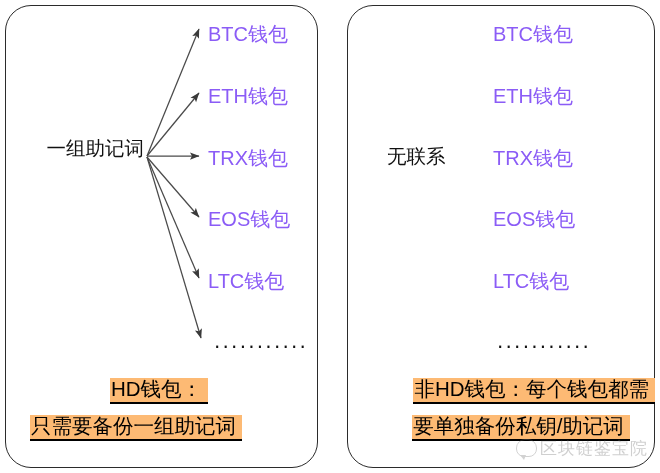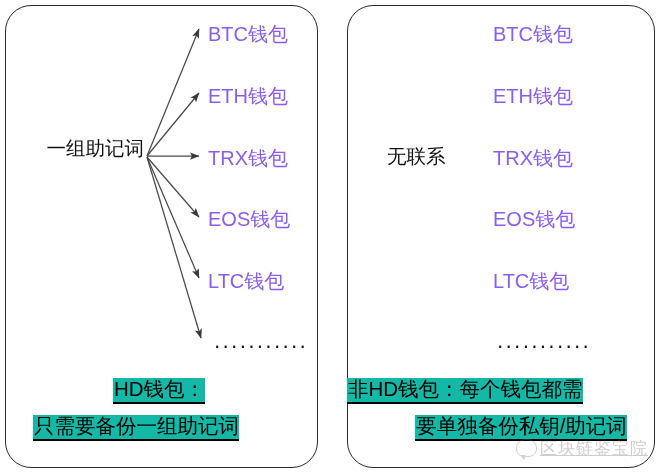--- a/index.html
+++ b/index.html
@@ -69,45 +69,44 @@
   }
 
   .caption{
     position:absolute;
     color:#000;
     font-size:20.5px;
     line-height:1;
     white-space:nowrap;
   }
   .caption .hl{
-    background:#14b8a6;
+    background:#fdba74;
     border-bottom:2px solid #000;
-    padding:1px 0 2px 1px;
+    padding:1px 6px 2px 1px;
     display:inline-block;
   }
 
   #cap-hd-1{left:0;top:378px;width:318px;text-align:center;}
   #cap-hd-2{left:0;top:415px;width:272px;text-align:center;}
-  #cap-nonhd-1{left:347px;top:378px;width:308px;text-align:left;}
+  #cap-nonhd-1{left:347px;top:378px;width:308px;text-align:right;}
   #cap-nonhd-2{left:347px;top:415px;width:348px;text-align:center;}
 
   #watermark{
     position:absolute;
     left:516px;top:432px;
     width:140px;height:32px;
     opacity:0.33;
     display:flex;align-items:center;
     pointer-events:none;
   }
   #watermark .wm-text{
     font-size:17px;color:#6f6f6f;
     white-space:nowrap;letter-spacing:1px;
     margin-left:3px;
     font-family:"DejaVu Sans",sans-serif;
-    text-decoration:underline;
   }
   #watermark .wm-logo{
     width:19px;height:16px;
     border-radius:9px 9px 8px 8px;
     border:1.6px solid #7a7a7a;
     flex:0 0 auto;
     position:relative;
   }
   #watermark .wm-logo:after{
     content:"";position:absolute;left:3px;bottom:-4px;

